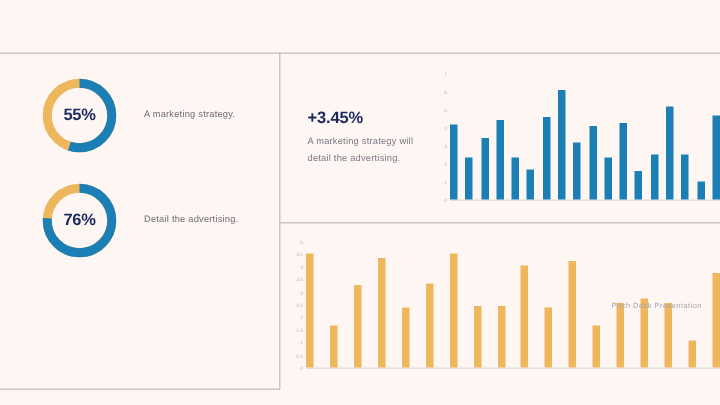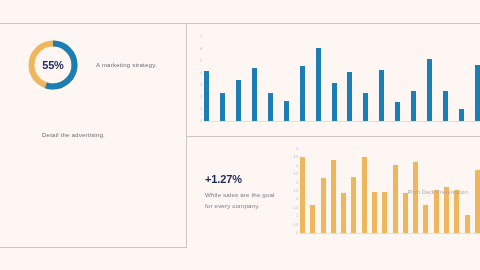--- a/index.html
+++ b/index.html
@@ -6,20 +6,21 @@
   html, body {
     width: 480px; height: 270px;
     background: #fdf6f3;
     font-family: "Liberation Sans", sans-serif;
     overflow: hidden;
   }
   #slide {
     position: relative;
     width: 480px; height: 200px;
     background: #fdf6f3;
+    margin-top: 12px;
   }
 
   
   .rule-top {
     position: absolute; left: 0; top: 23px;
     width: 480px; height: 1px; background: #c9c6c4;
   }
   .rule-vert {
     position: absolute; left: 186px; top: 23px;
     width: 1px; height: 225px; background: #c9c6c4;
@@ -164,26 +165,37 @@
           <circle cx="27" cy="27" r="21.5" fill="none" stroke="#eeb75e" stroke-width="6"></circle>
           <circle id="arc1" cx="27" cy="27" r="21.5" fill="none" stroke="#1b7fb5" stroke-width="6" stroke-dasharray="74.29866625739861 60.78981784696249" transform="rotate(-90 27 27)"></circle>
         </svg>
         <div class="donut-label">55%</div>
       </div>
       <div class="stat-text">A marketing strategy.</div>
     </div>
 
 
     <div class="stat-row">
+      <div class="donut-wrap">
+        <svg width="54" height="54" viewBox="0 0 54 54">
+          <circle cx="27" cy="27" r="21.5" fill="none" stroke="#eeb75e" stroke-width="6"></circle>
+          <circle id="arc3" cx="27" cy="27" r="21.5" fill="none" stroke="#1b7fb5" stroke-width="6" stroke-dasharray="102.66724791931443 32.421236185046666" transform="rotate(-90 27 27)"></circle>
+        </svg>
+        <div class="donut-label">76%</div>
+      </div>
       <div class="stat-text">Detail the advertising.</div>
     </div>
 
   </div>
 
   <div class="right-panel" id="right-panel-top">
+    <div class="panel-copy">
+      <div class="panel-pct">+3.45%</div>
+      <div class="panel-desc">A marketing strategy will detail the advertising.</div>
+    </div>
     <div class="chart-block">
       <div class="chart-inner">
         <div class="y-axis" id="yaxis-blue">
             <div class="y-tick" style="top: 100%;">0</div>
             <div class="y-tick" style="top: 85.7143%;">1</div>
             <div class="y-tick" style="top: 71.4286%;">2</div>
             <div class="y-tick" style="top: 57.1429%;">3</div>
             <div class="y-tick" style="top: 42.8571%;">4</div>
             <div class="y-tick" style="top: 28.5714%;">5</div>
             <div class="y-tick" style="top: 14.2857%;">6</div>
@@ -207,24 +219,20 @@
             <div class="bar" style="height: 74.2857%; background: rgb(27, 127, 181);"></div>
             <div class="bar" style="height: 35.7143%; background: rgb(27, 127, 181);"></div>
             <div class="bar" style="height: 14.2857%; background: rgb(27, 127, 181);"></div>
             <div class="bar" style="height: 67.1429%; background: rgb(27, 127, 181);"></div>
           </div>
       </div>
     </div>
   </div>
 
   <div class="right-panel" id="right-panel-bottom">
-    <div class="panel-copy">
-      <div class="panel-pct">+1.27%</div>
-      <div class="panel-desc">While sales are the goal for every company.</div>
-    </div>
     <div class="chart-block">
       <div class="chart-inner">
         <div class="y-axis" id="yaxis-orange">
             <div class="y-tick" style="top: 100%;">0</div>
             <div class="y-tick" style="top: 90%;">0.5</div>
             <div class="y-tick" style="top: 80%;">1</div>
             <div class="y-tick" style="top: 70%;">1.5</div>
             <div class="y-tick" style="top: 60%;">2</div>
             <div class="y-tick" style="top: 50%;">2.5</div>
             <div class="y-tick" style="top: 40%;">3</div>

